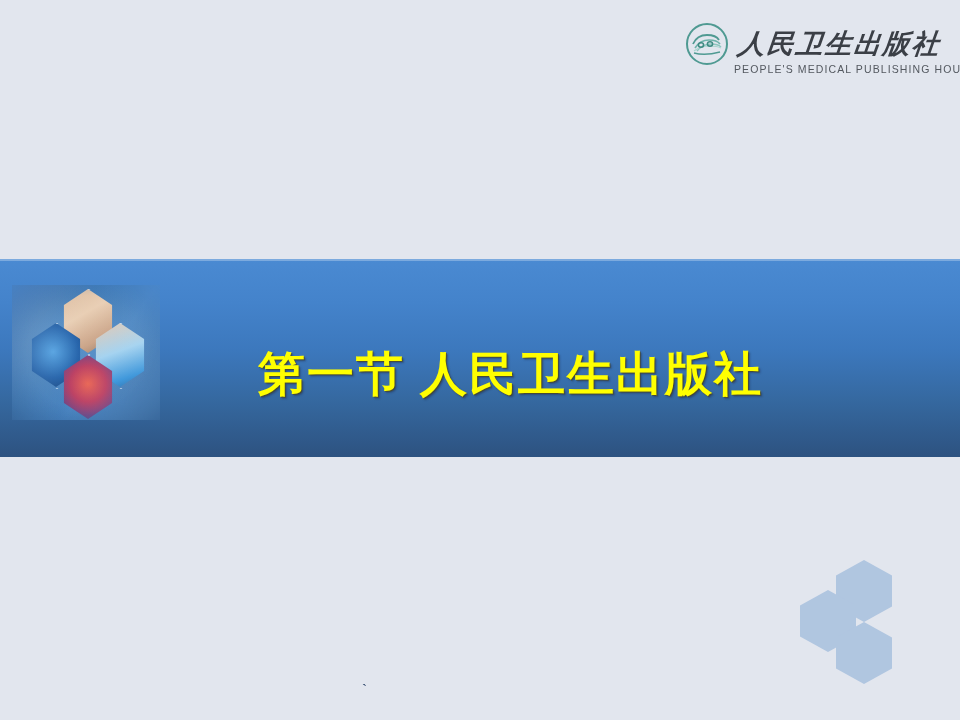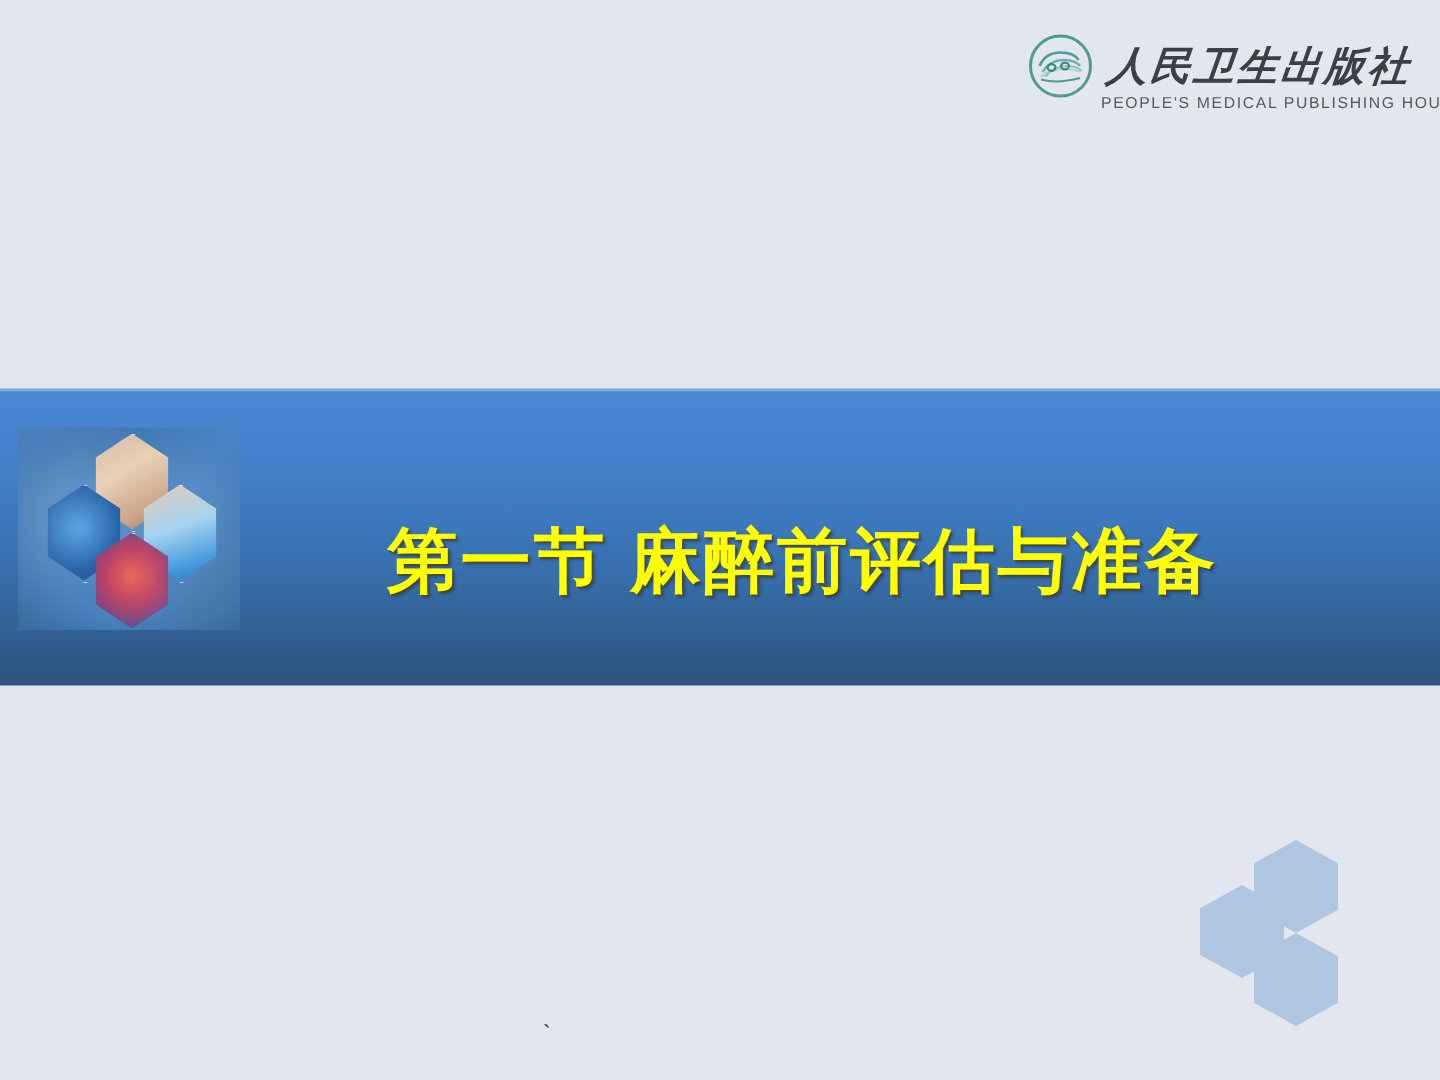--- a/index.html
+++ b/index.html
@@ -221,21 +221,21 @@
 
     <div class="hexcell" id="hx-right"></div>
     <div class="hexout" style="left:80px;top:38px;width:56px;height:64px;"></div>
 
     <div class="hexcell" id="hx-center-bottom"></div>
     <div class="hexout" style="left:48px;top:70px;width:56px;height:64px;"></div>
 
     <div id="collage-sheen"></div>
   </div>
 
-  <div id="band-title">第一节  麻醉前评估与准备</div>
+  <div id="band-title">第一节  人民卫生出版社</div>
 
   <div id="deco-hex">
     <div class="dhex" id="dhex-top"></div>
     <div class="dhex" id="dhex-left"></div>
     <div class="dhex" id="dhex-bottom"></div>
   </div>
 
   <div id="tick-mark">`</div>
 
 </div>

